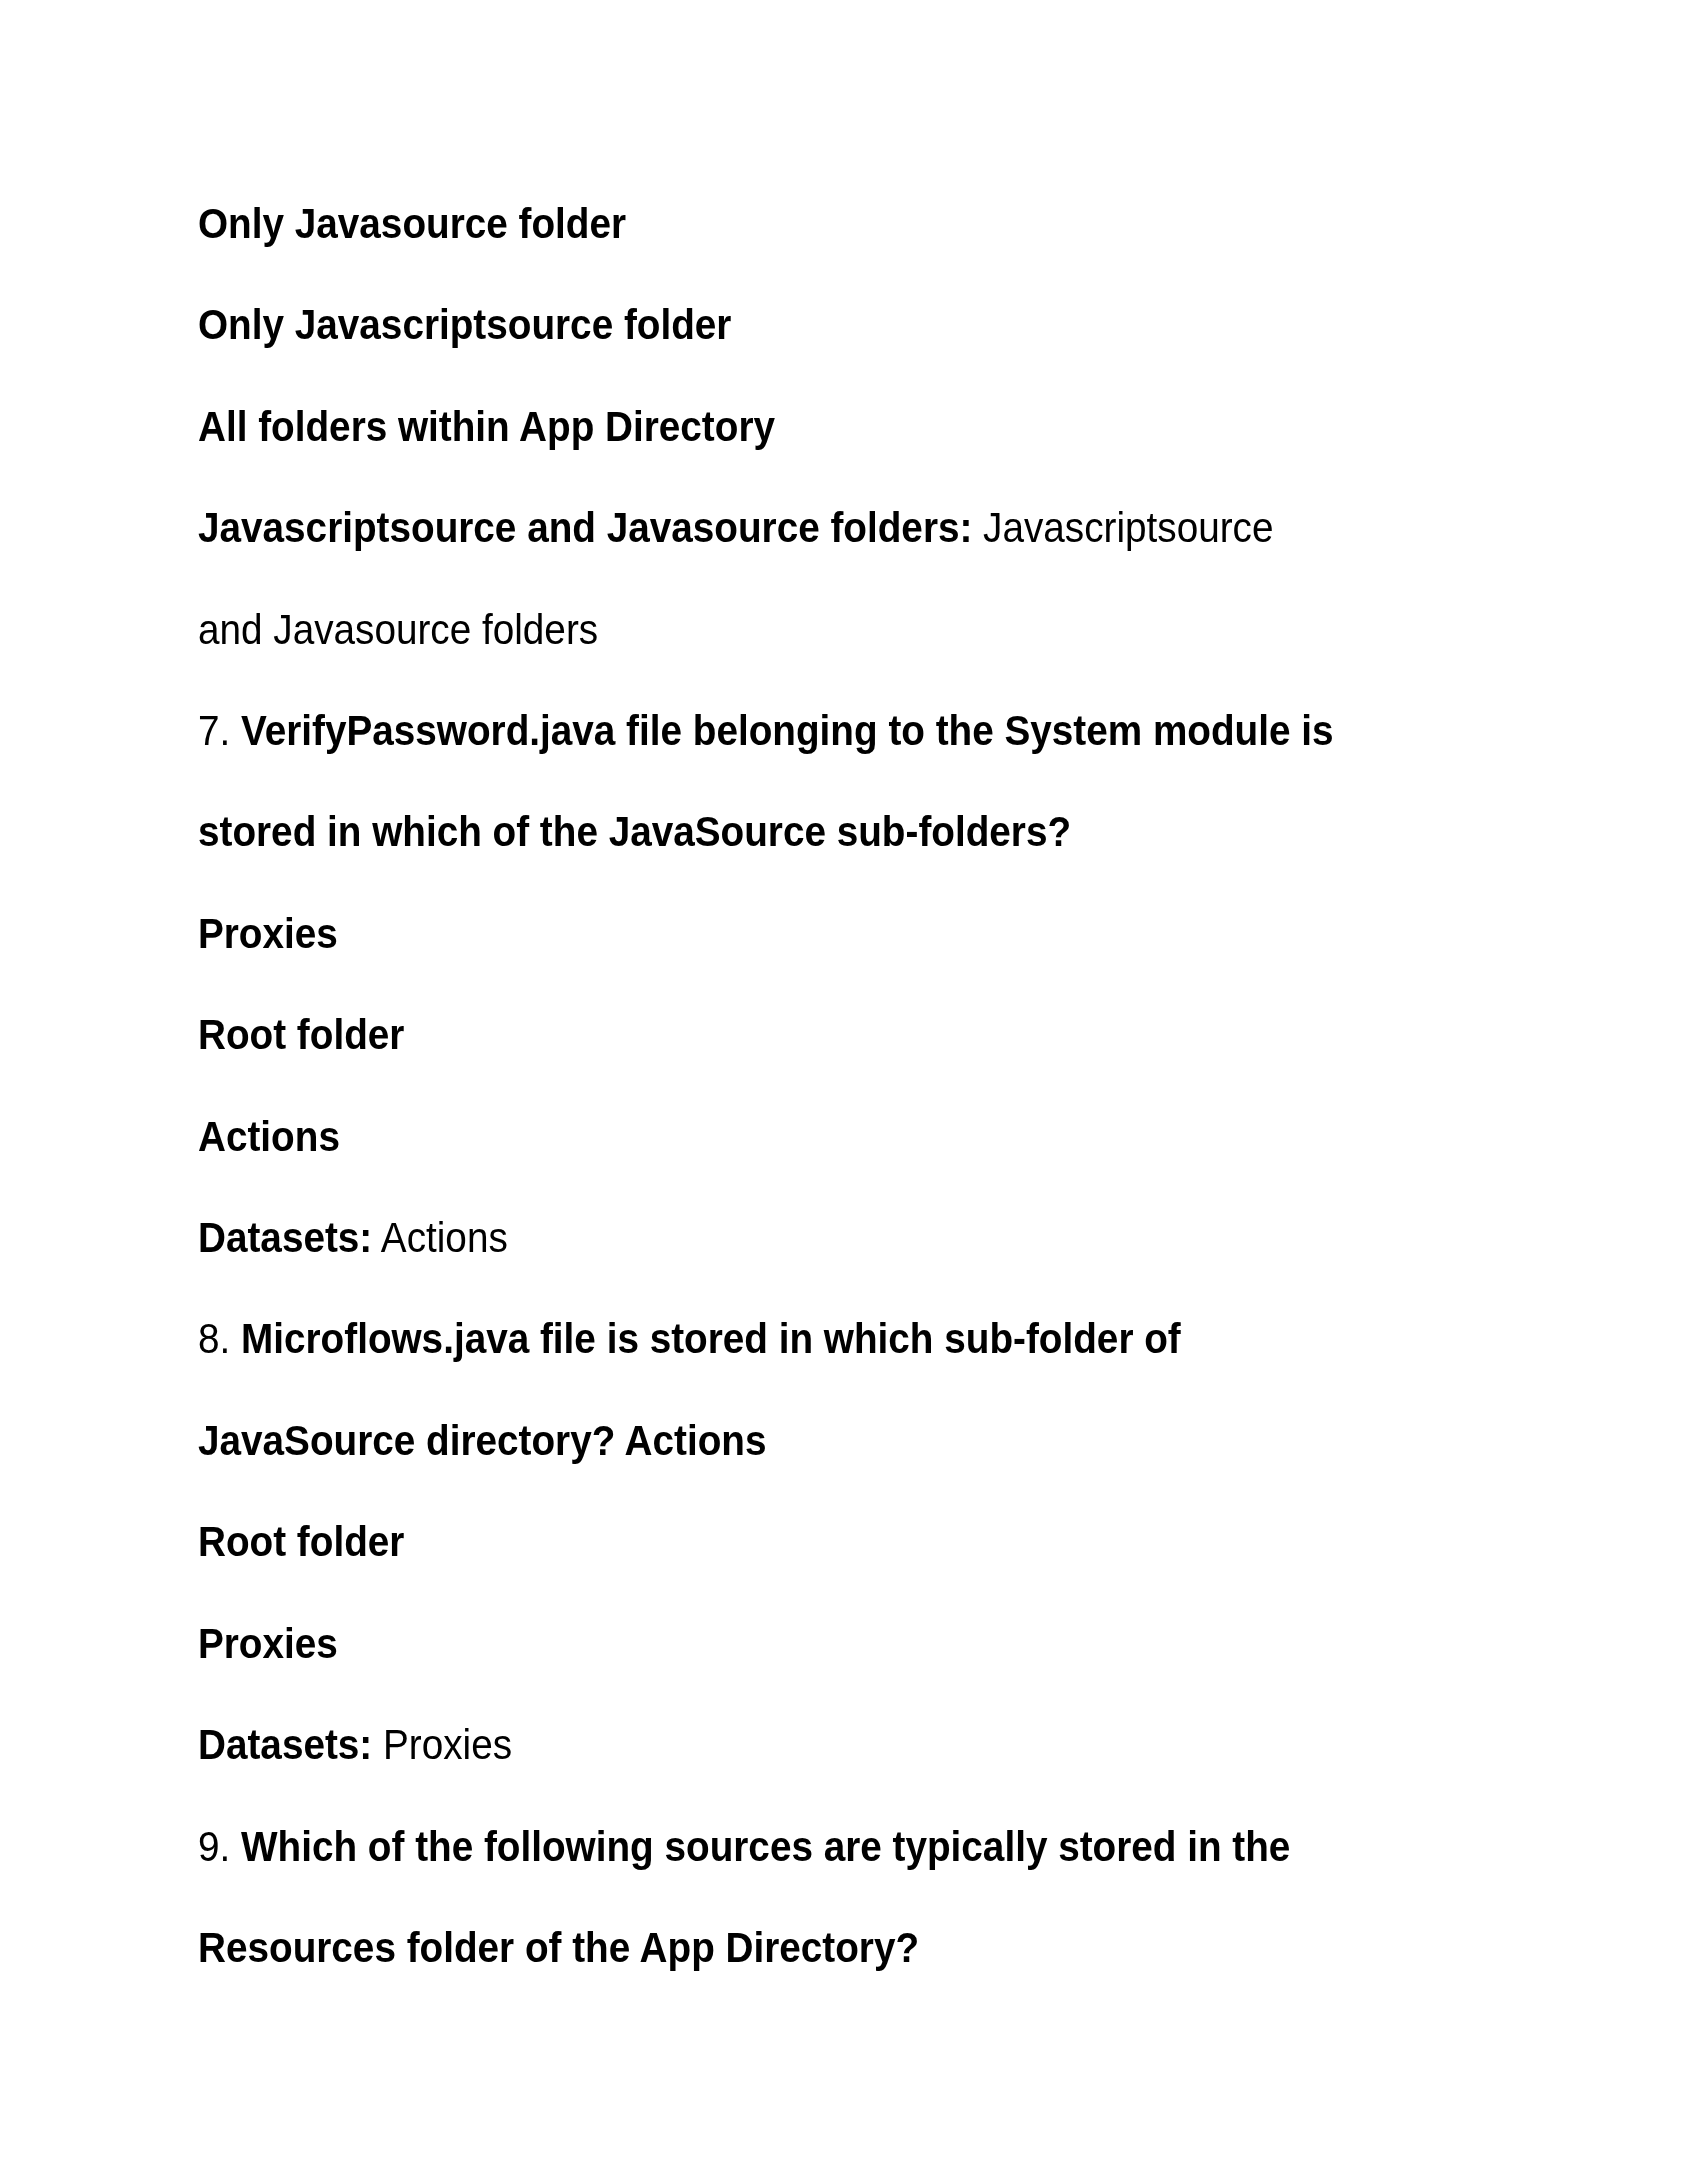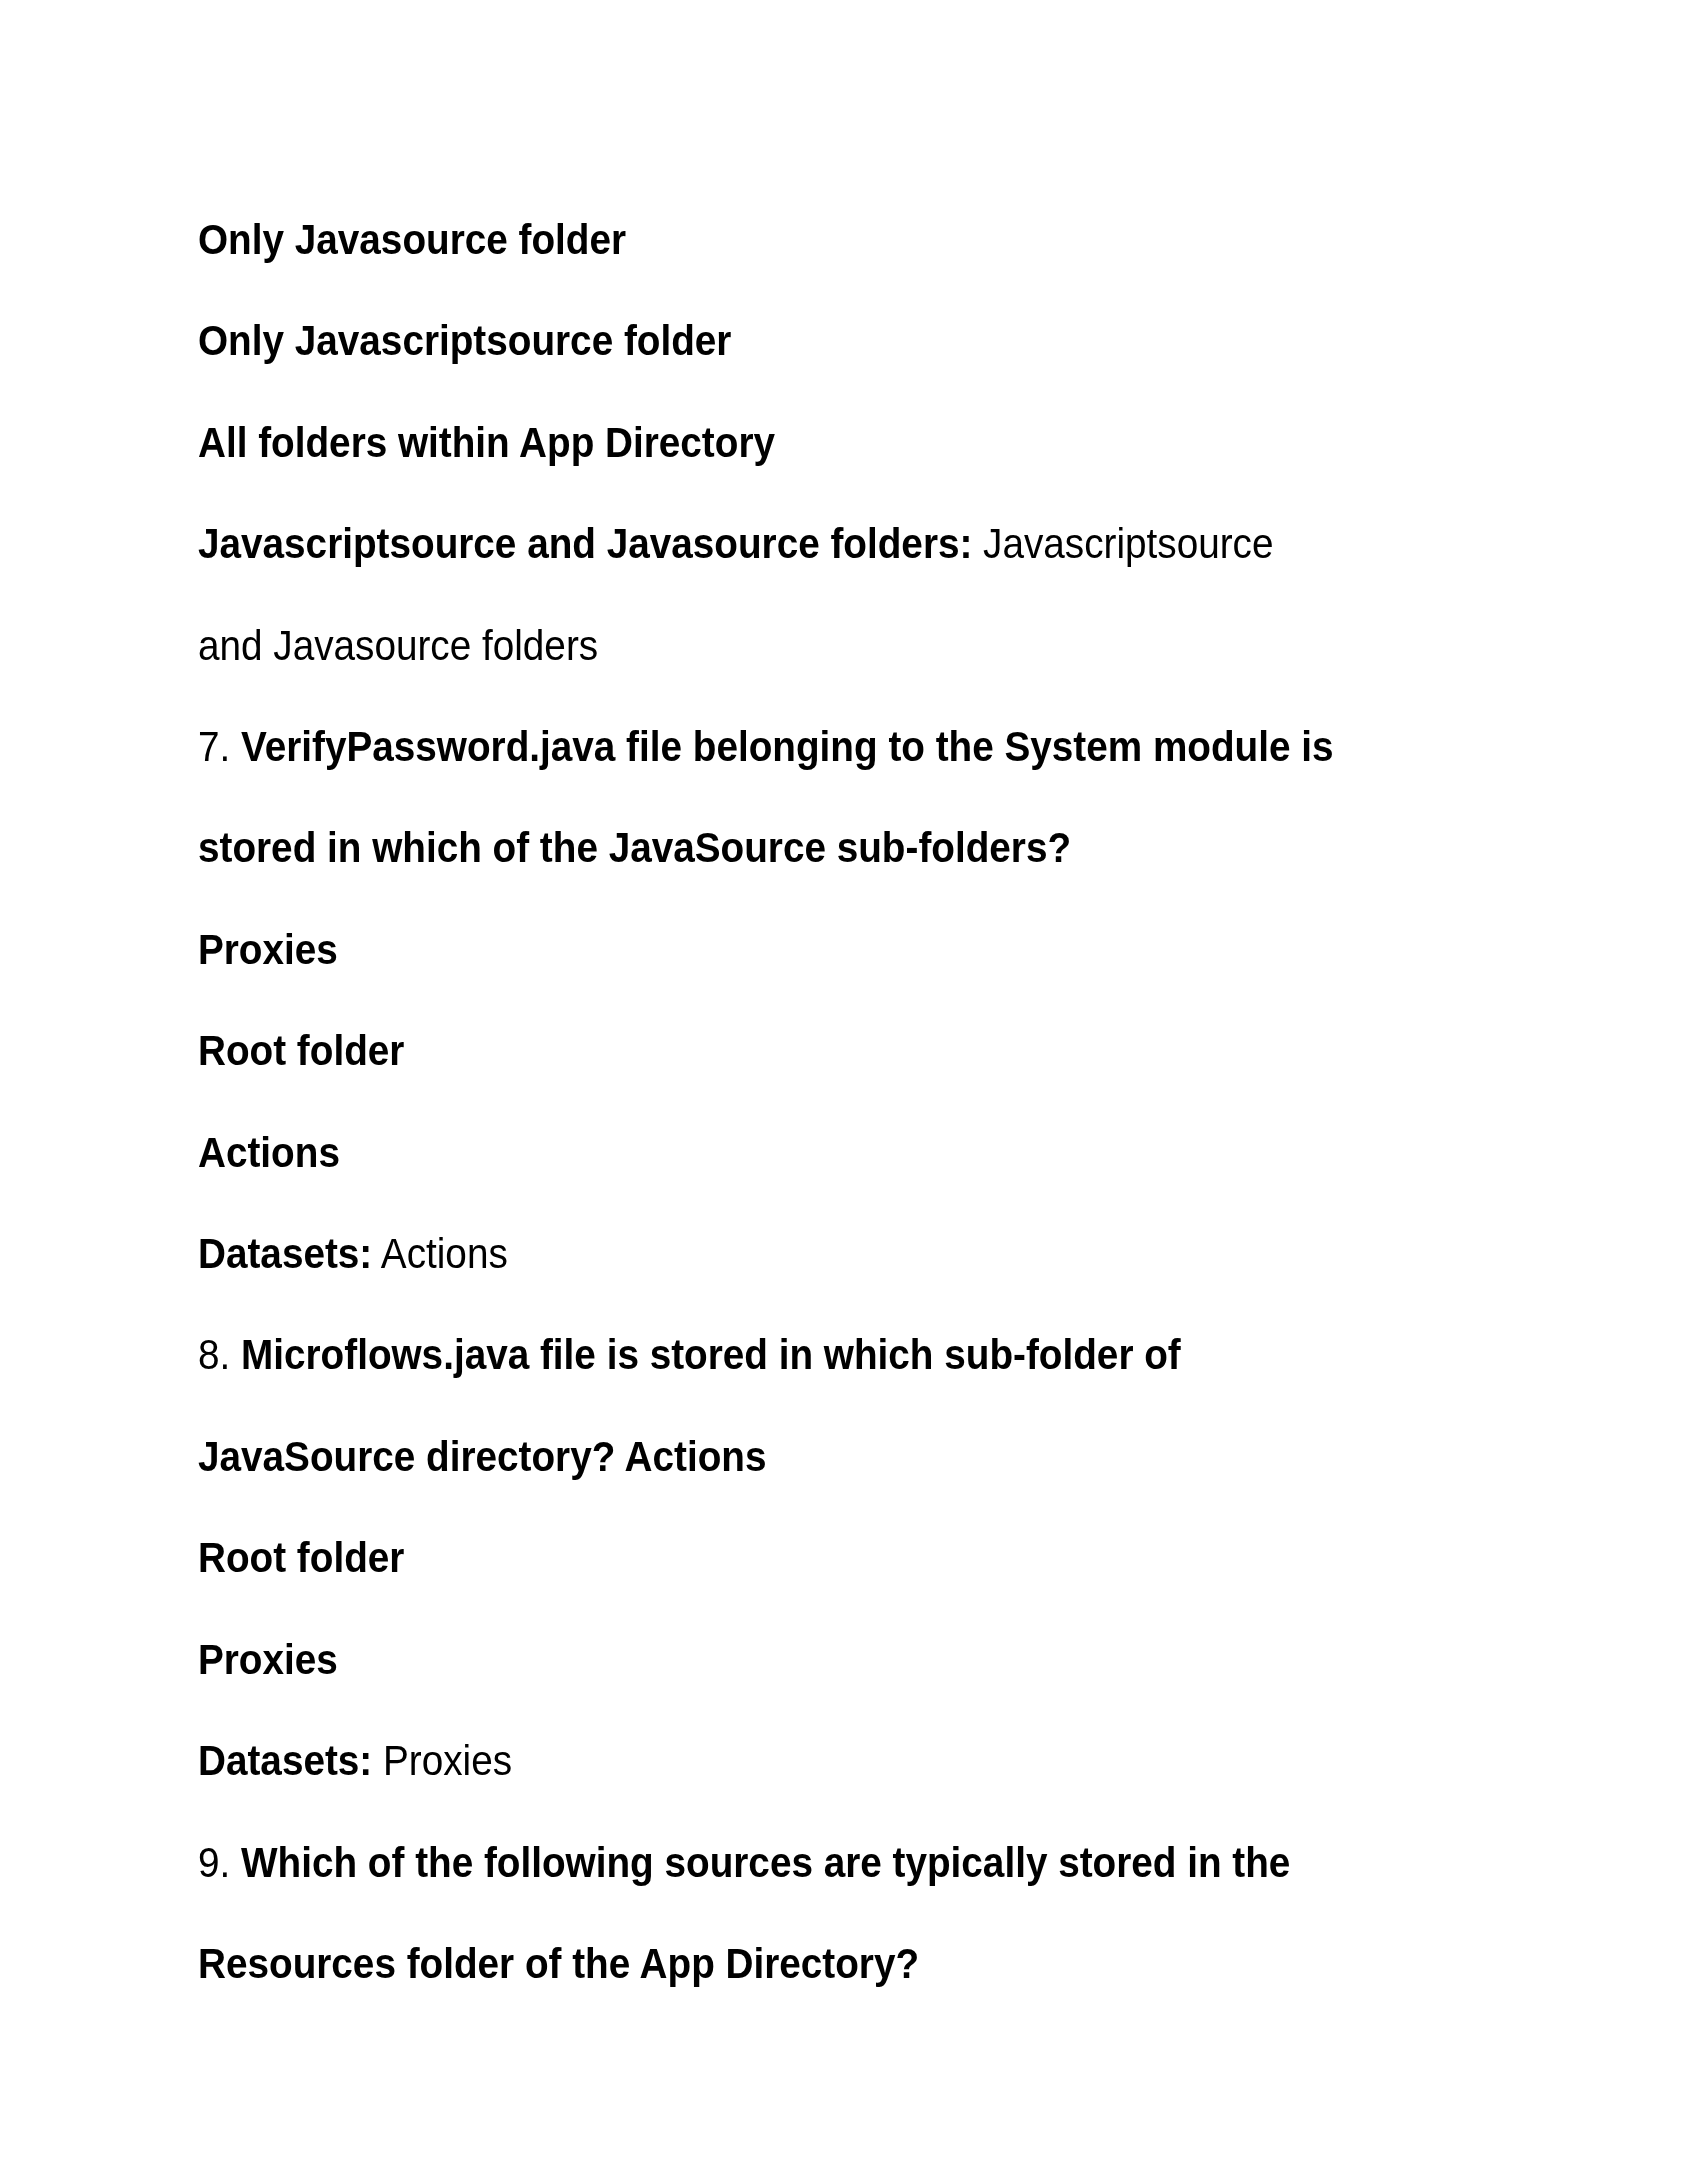--- a/index.html
+++ b/index.html
@@ -11,21 +11,21 @@
       width: 1683px;
       height: 2178px;
       position: relative;
       overflow: hidden;
       font-family: "Liberation Sans", sans-serif;
       color: #000000;
     }
     .page {
       position: absolute;
       left: 0;
-      top: 16px;
+      top: 0;
       width: 1683px;
       height: 2032px;
     }
     .line {
       position: absolute;
       left: 198px;
       font-size: 43px;
       line-height: 43px;
       white-space: nowrap;
       transform-origin: left bottom;

